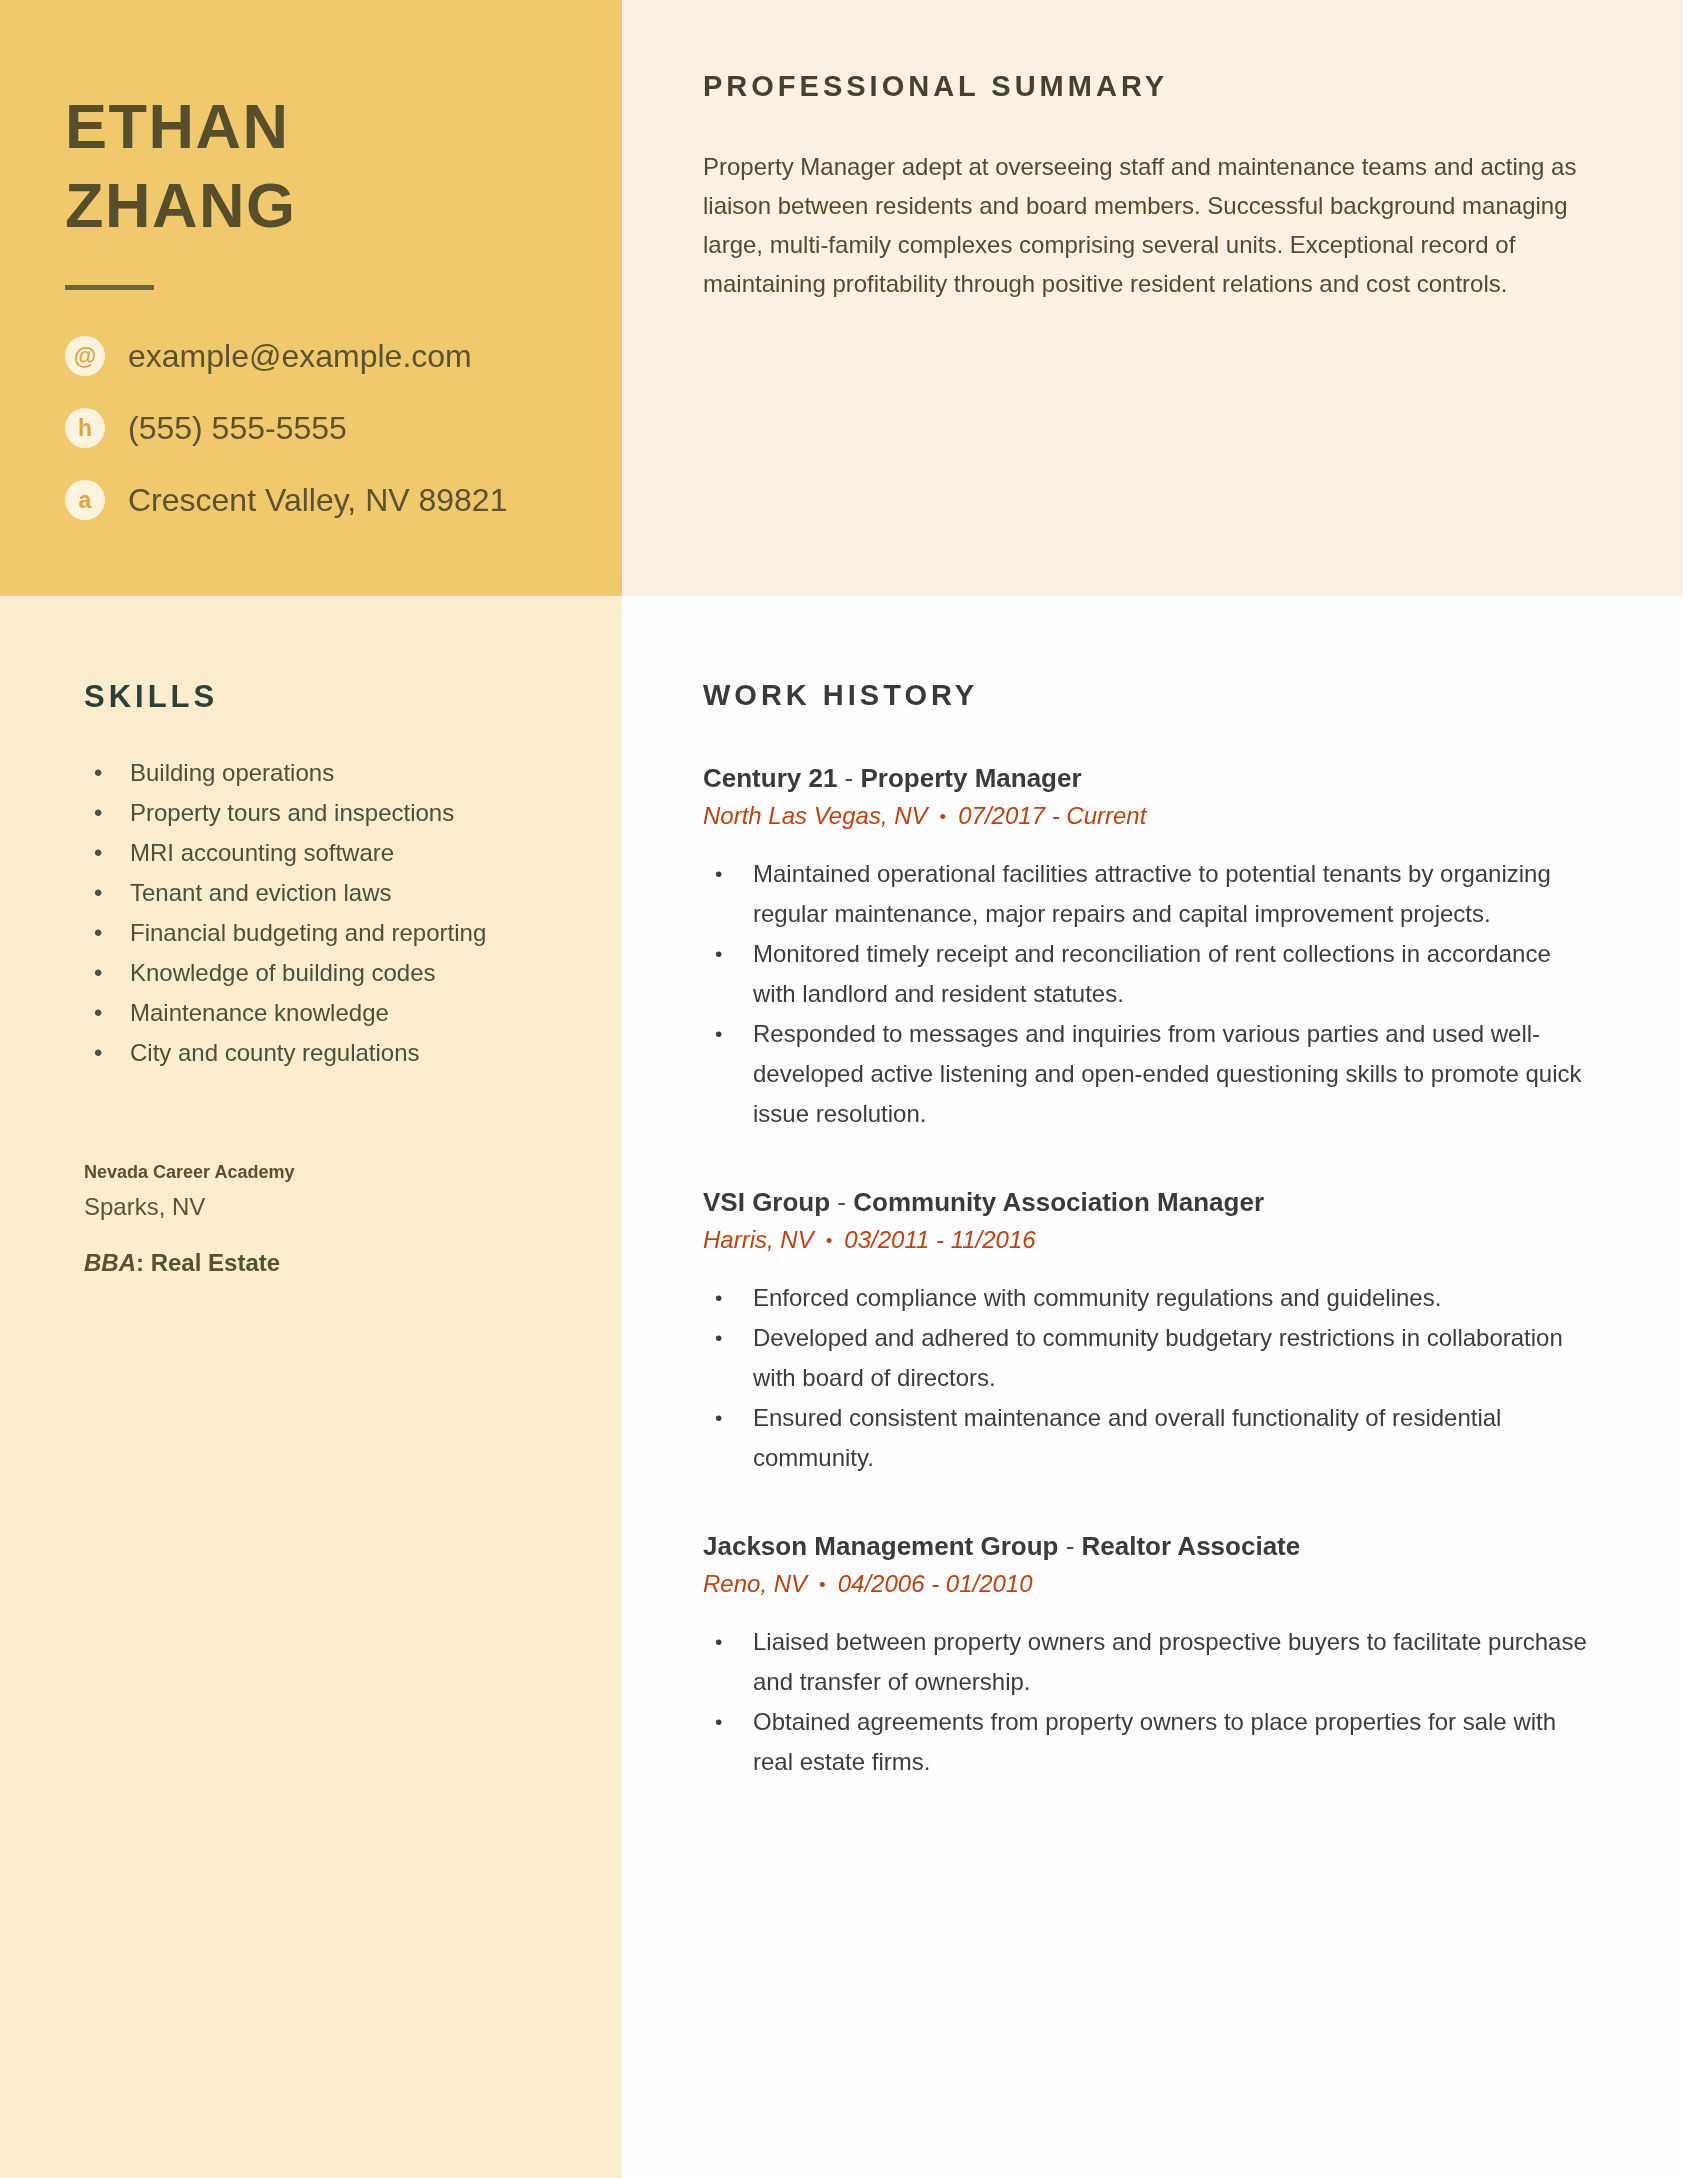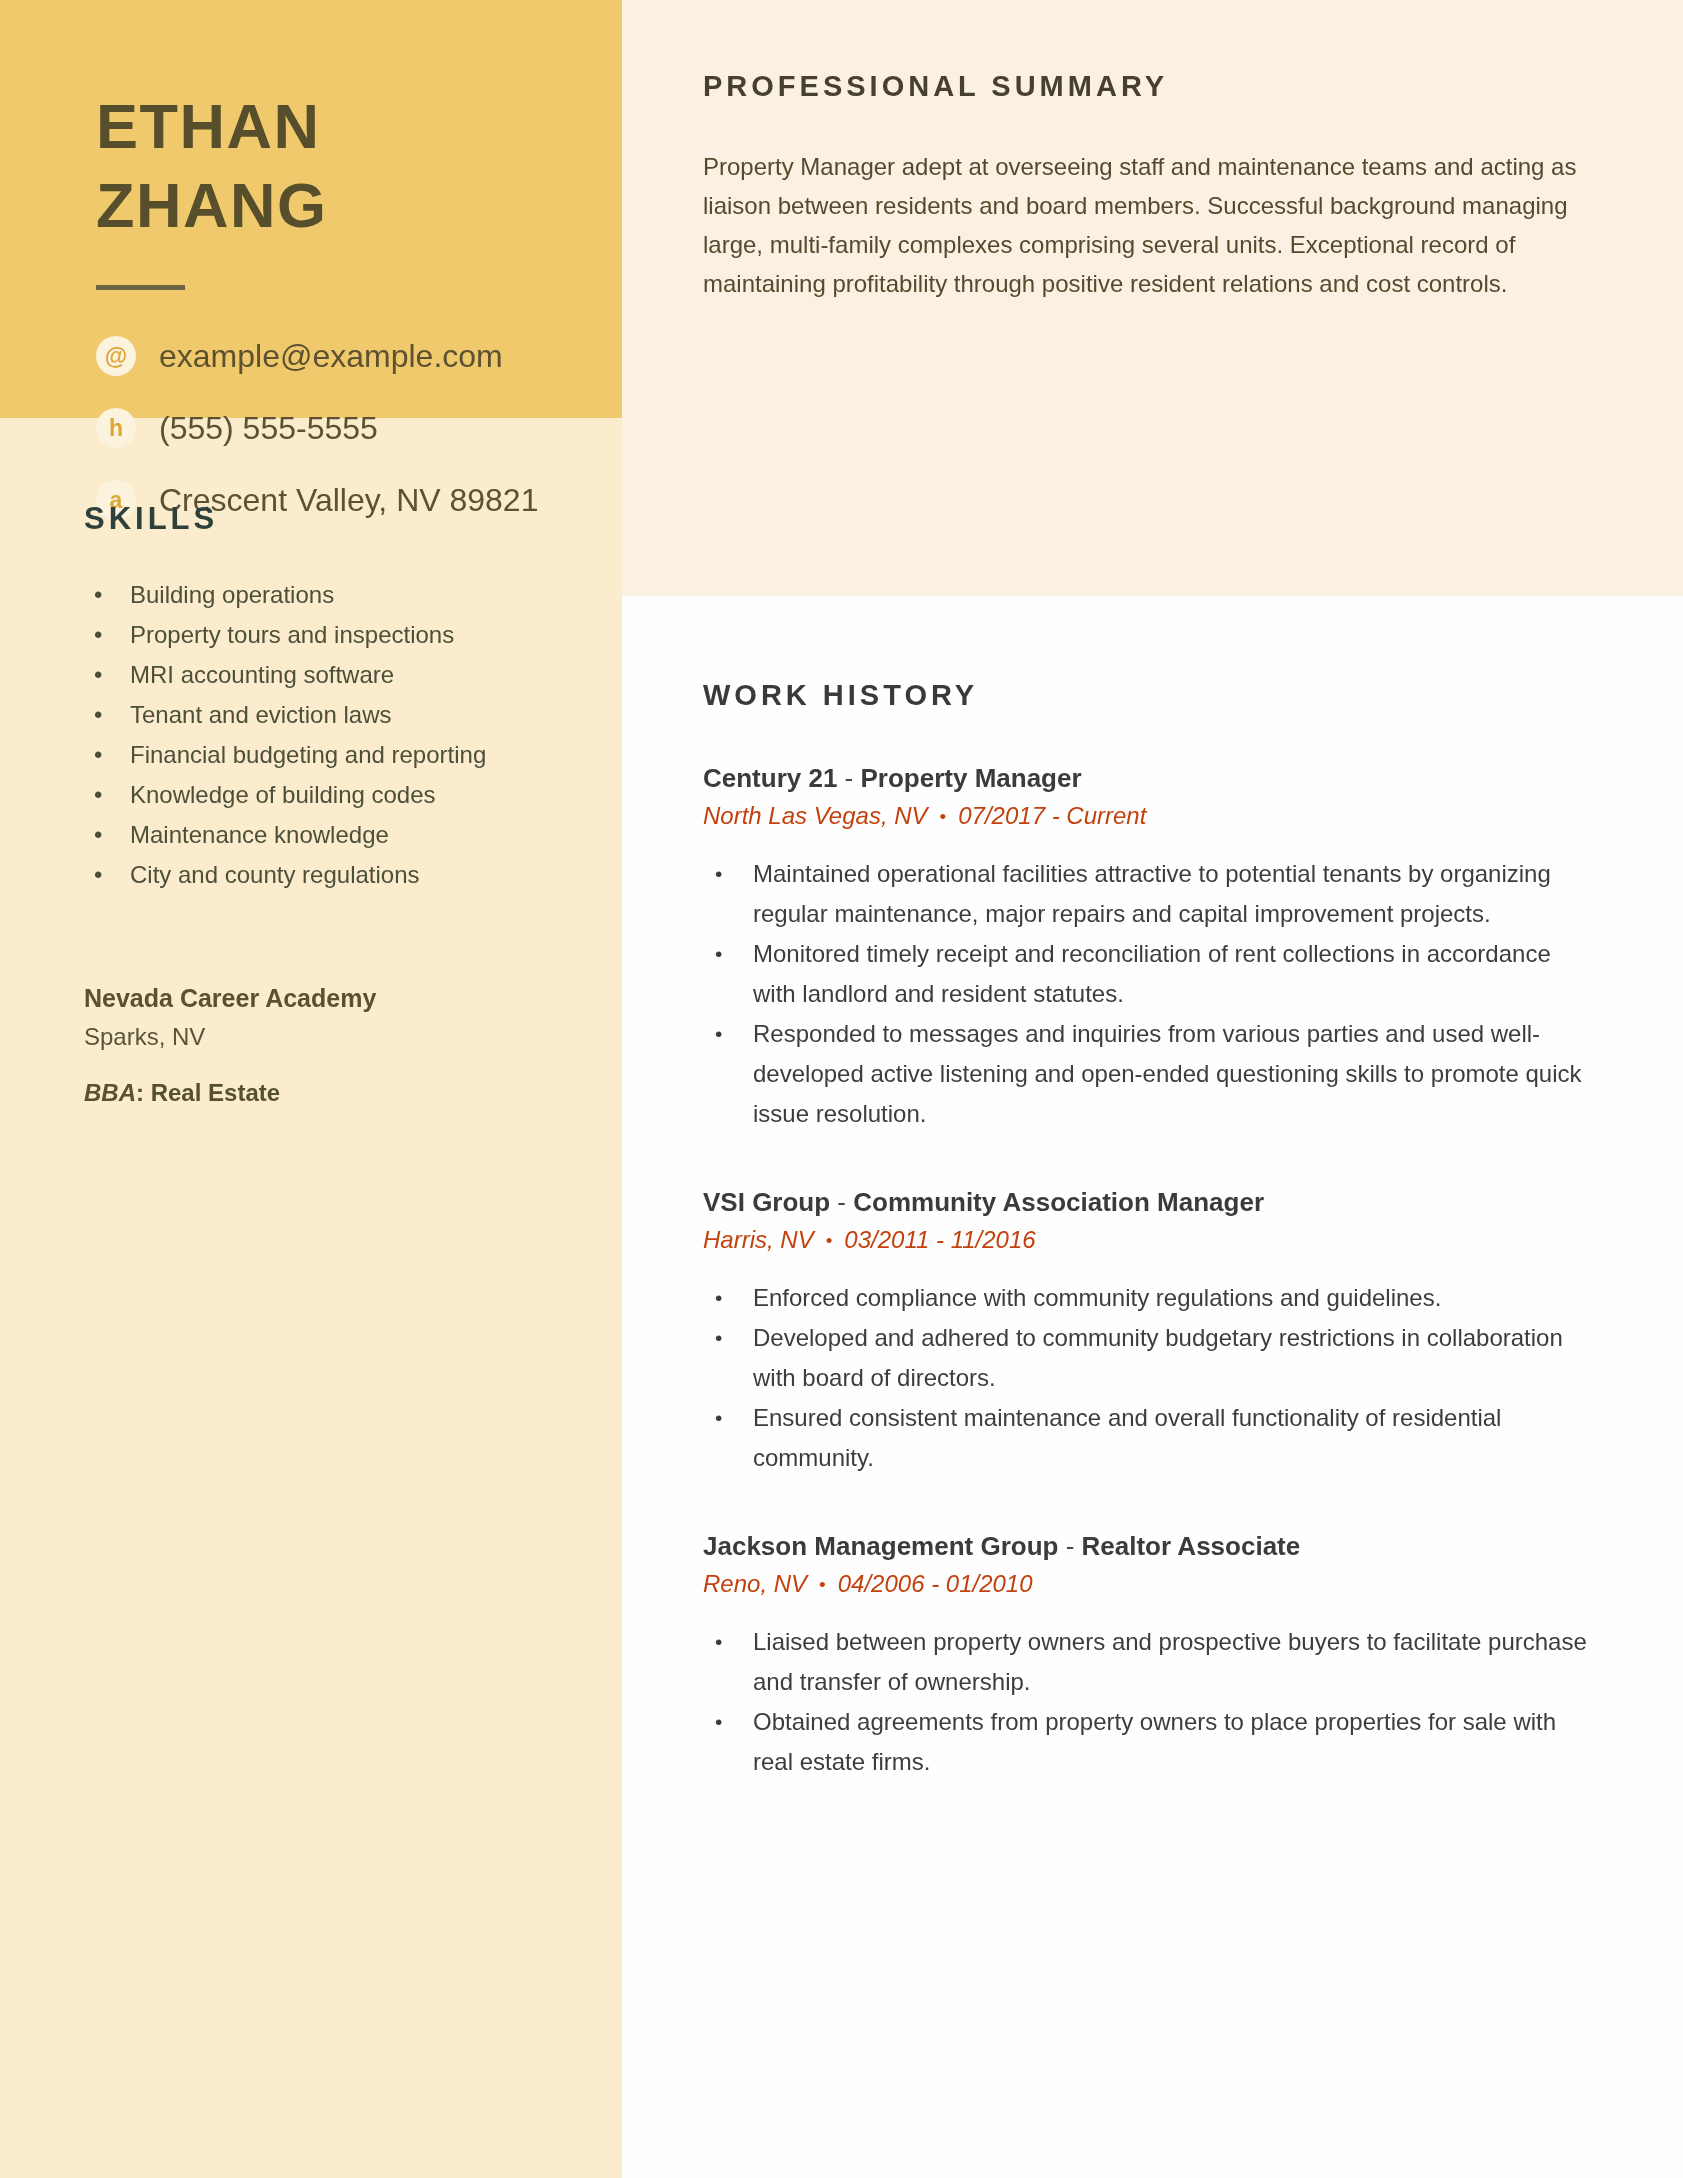--- a/index.html
+++ b/index.html
@@ -9,21 +9,21 @@
   .page {
     position:relative;
     width:1683px; height:2178px;
     display:flex;
     overflow:hidden;
     background:#fefefe;
   }
 
   
   .left-col { width:622px; height:100%; background:#faeccd; flex:0 0 auto; }
-  .left-gold { height:418px; background:#efc96c; padding:87px 40px 0 96px; }
+  .left-gold { height:596px; background:#efc96c; padding:87px 40px 0 65px; }
 
   .name { font-size:63px; line-height:79px; font-weight:bold;
           color:#574e2b; letter-spacing:1.5px; }
   .name span { display:block; }
 
   .name-divider { width:89px; height:5px; background:#6d6444; margin-top:40px; border:none; }
 
   .contacts { margin-top:46px; }
   .contact-row { display:flex; align-items:center; margin-bottom:32px; }
   .icon-circle {
@@ -36,21 +36,21 @@
 
   .left-body { padding:83px 30px 0 84px; }
   .side-heading { font-size:31px; font-weight:bold; letter-spacing:4px; color:#2e403a; }
 
   .skills-list { margin-top:38px; list-style:none; }
   .skills-list li { position:relative; padding-left:46px; font-size:24px;
                     color:#4c4f3a; line-height:40px; }
   .skills-list li::before { content:"\2022"; position:absolute; left:10px; color:#4c4f3a; }
 
   .education-block { margin-top:89px; }
-  .edu-school { margin-top:42px; font-size:25px; font-weight:bold; color:#5a5130; }
+  .edu-school { margin-top:42px; font-size:18px; font-weight:bold; color:#5a5130; }
   .edu-location { margin-top:10px; font-size:24px; color:#57543a; }
   .edu-degree { margin-top:28px; font-size:24px; color:#5a5130; }
   .edu-degree .deg-label { font-weight:bold; font-style:italic; }
   .edu-degree .deg-colon { font-weight:bold; }
   .edu-degree .deg-value { font-weight:bold; color:#55502f; }
 
   
   .right-col { flex:1; display:flex; flex-direction:column; }
   .right-top { height:596px; background:#fbf1e2; padding:70px 87px 0 81px; }
 

